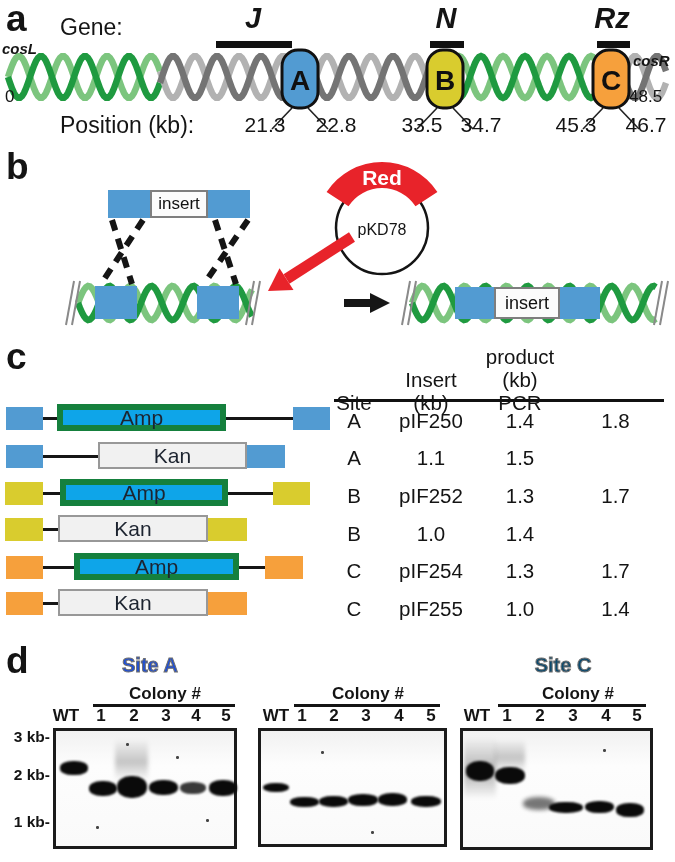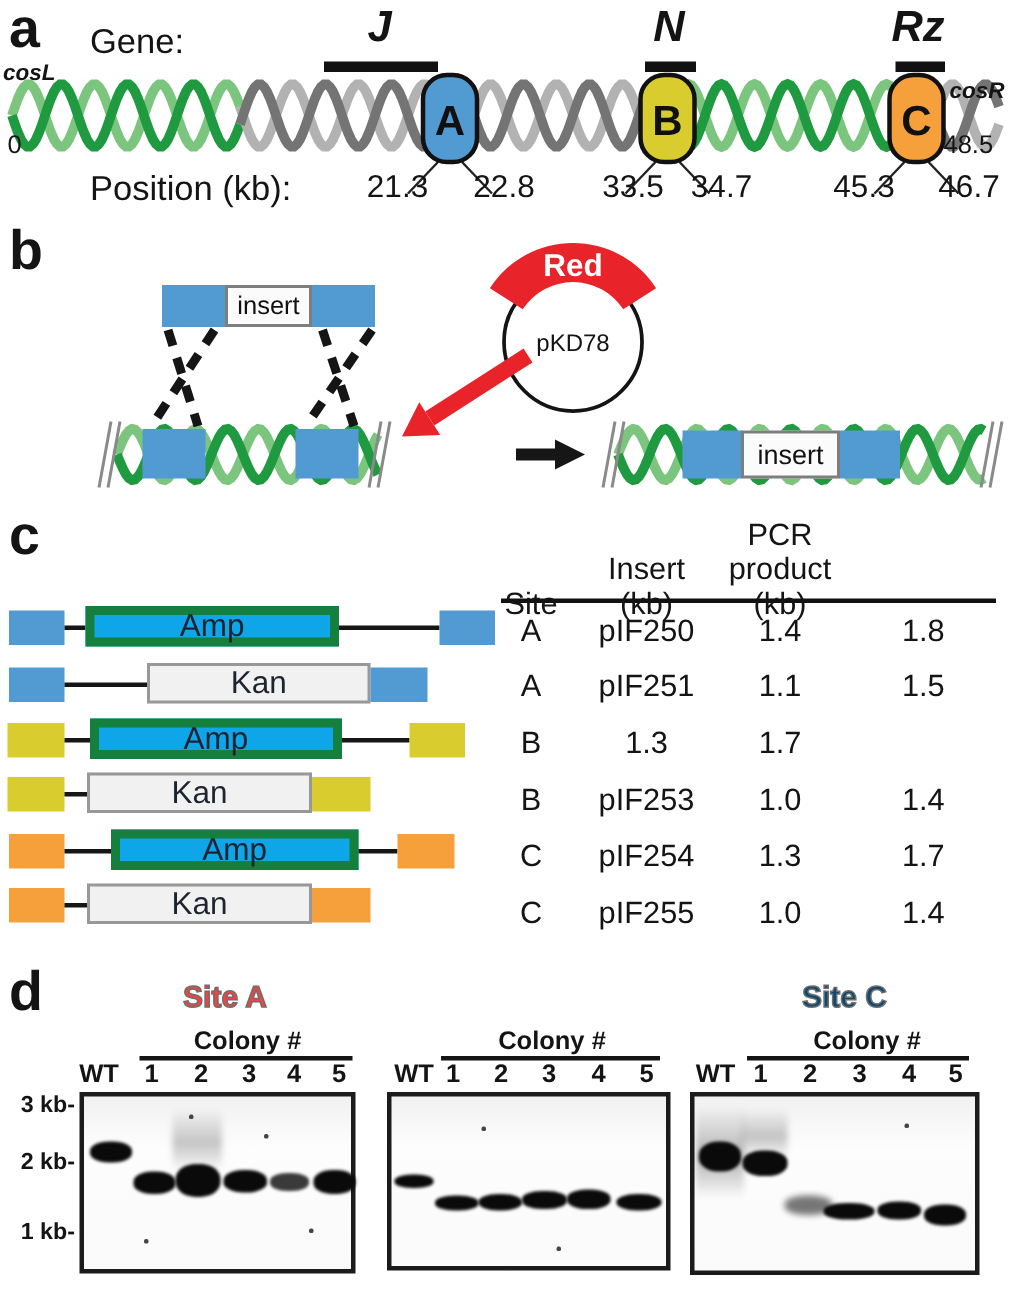--- a/index.html
+++ b/index.html
@@ -215,45 +215,44 @@
   <div class="abs ctable">
     <div class="hrow">
       <div class="hcell">
           <div>Site</div>
         </div>
       <div class="hcell">
         <div>Insert</div>
         <div>(kb)</div>
       </div>
       <div class="hcell">
+        <div>product (kb)</div>
         <div>PCR</div>
-        <div>product (kb)</div>
       </div>
     </div>
     <div class="rule"></div>
     <div class="trow">
       <div>A</div>
       <div>pIF250</div>
       <div>1.4</div>
       <div>1.8</div>
     </div>
     <div class="trow">
       <div>A</div>
-      <div>pIF251</div>
       <div>1.1</div>
       <div>1.5</div>
     </div>
     <div class="trow">
       <div>B</div>
+      <div>pIF252</div>
       <div>1.3</div>
       <div>1.7</div>
     </div>
     <div class="trow">
       <div>B</div>
-      <div>pIF253</div>
       <div>1.0</div>
       <div>1.4</div>
     </div>
     <div class="trow">
       <div>C</div>
       <div>pIF254</div>
       <div>1.3</div>
       <div>1.7</div>
     </div>
     <div class="trow">
@@ -263,21 +262,21 @@
       <div>1.4</div>
     </div>
   </div>
 
   <div class="abs panel-letter" style="left:6px;top:642px">d</div>
 
   <div class="abs marker" style="left:0;top:728px">3 kb-</div>
   <div class="abs marker" style="left:0;top:766px">2 kb-</div>
   <div class="abs marker" style="left:0;top:813px">1 kb-</div>
 
-  <div class="abs site-label" style="left:95px;top:654px;width:110px;color:#ef4444">Site A</div>
+  <div class="abs site-label" style="left:95px;top:654px;width:110px;color:#1d4ed8">Site A</div>
   <div class="abs colony-cap" style="left:105px;top:684px;width:120px">Colony #</div>
   <div class="abs colony-line" style="left:93px;top:704px;width:142px"></div>
   <div class="abs lane wt" style="left:50px;top:706px">WT</div>
   <div class="abs lane" style="left:89px;top:706px">1</div>
   <div class="abs lane" style="left:122px;top:706px">2</div>
   <div class="abs lane" style="left:154px;top:706px">3</div>
   <div class="abs lane" style="left:184px;top:706px">4</div>
   <div class="abs lane" style="left:214px;top:706px">5</div>
   <div class="abs gel" style="left:53px;top:728px;width:184px;height:121px">
     <div class="smear" style="left:59px;top:8px;width:33px;height:42px"></div>

